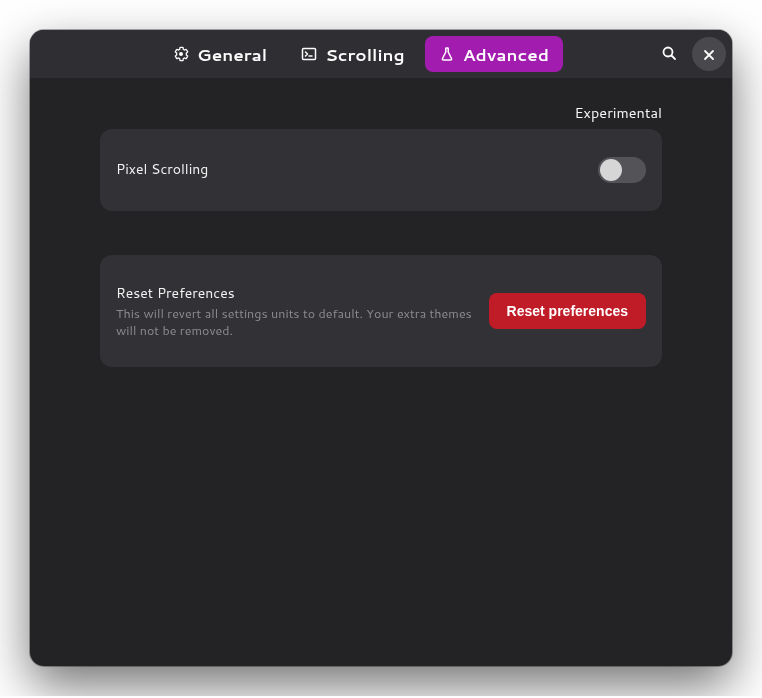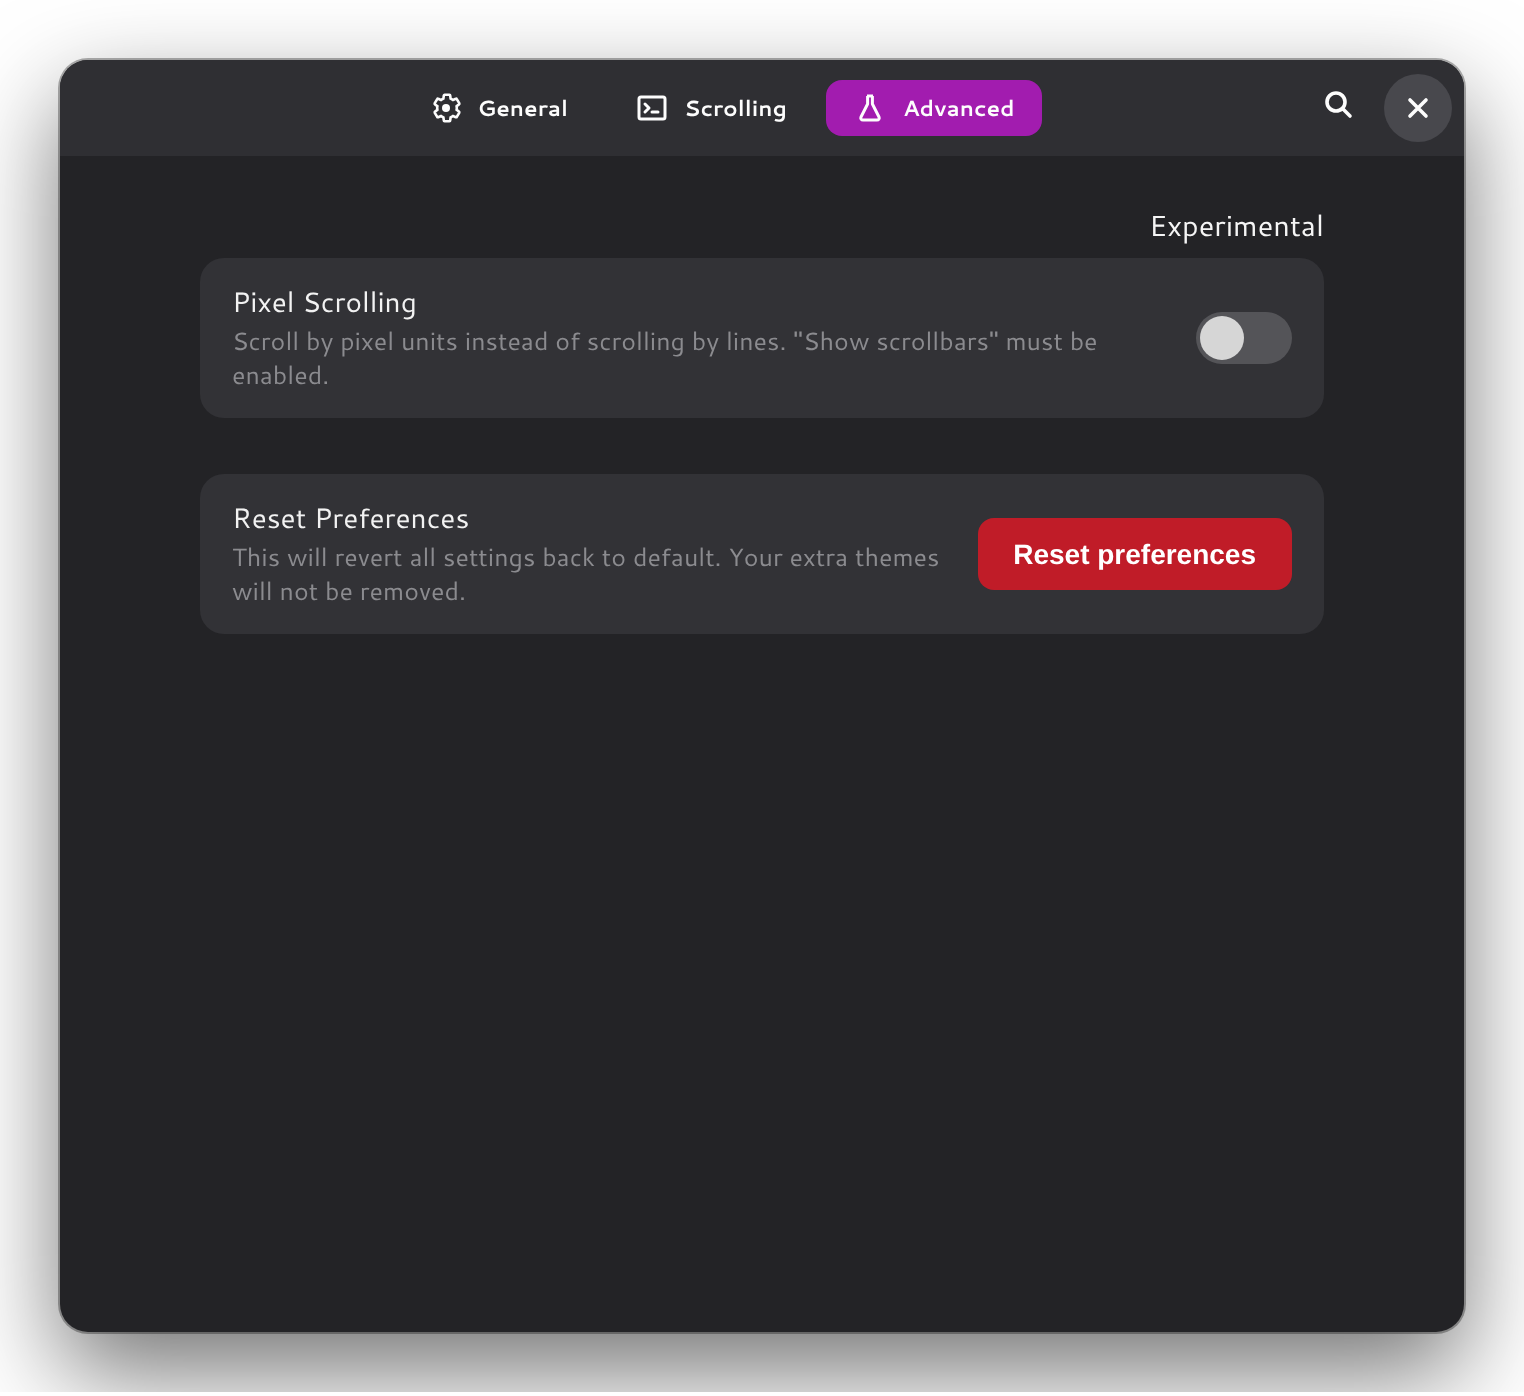--- a/index.html
+++ b/index.html
@@ -35,21 +35,21 @@
       justify-content: center;
       gap: 6px;
     }
     .tab {
       display: flex;
       align-items: center;
       gap: 8px;
       padding: 6px 14px;
       border-radius: 8px;
       color: #fdfdfd;
-      font-size: 11px;
+      font-size: 17px;
       font-weight: 600;
       cursor: pointer;
     }
     .tab .icon { display: flex; align-items: center; }
     .tab.active {
       background: #a21caf;
     }
     .icon-btn {
       width: 34px;
       height: 34px;
@@ -81,25 +81,25 @@
       line-height: 1.45;
       margin-bottom: 14px;
     }
     .section-desc a {
       color: #9ab6d3;
       text-decoration: underline;
     }
     .card {
       background: #323236;
       border-radius: 12px;
-      padding: 12px 16px;
+      padding: 28px 16px;
       display: flex;
       align-items: center;
       gap: 16px;
-      margin-bottom: 28px;
+      margin-bottom: 44px;
     }
     .card-text {
       flex: 1;
     }
     .card-title {
       color: #f2f2f2;
       font-size: 14px;
       font-weight: 500;
       margin-bottom: 2px;
     }
@@ -192,33 +192,32 @@
   </div>
 
   <div class="content">
 
     <div>
       <div class="section-title">Experimental</div>
 
       <div class="card">
         <div class="card-text">
           <div class="card-title">Pixel Scrolling</div>
-          <div class="card-sub">Scroll by pixel units instead of scrolling by lines. "Show scrollbars" must be enabled.</div>
         </div>
         <div class="switch">
           <div class="knob"></div>
         </div>
       </div>
     </div>
 
     <div>
 
       <div class="card">
         <div class="card-text">
           <div class="card-title">Reset Preferences</div>
-          <div class="card-sub">This will revert all settings back to default. Your extra themes will not be removed.</div>
+          <div class="card-sub">This will revert all settings units to default. Your extra themes will not be removed.</div>
         </div>
         <button class="btn-danger">Reset preferences</button>
       </div>
     </div>
 
   </div>
 </div>
 
 </body></html>

